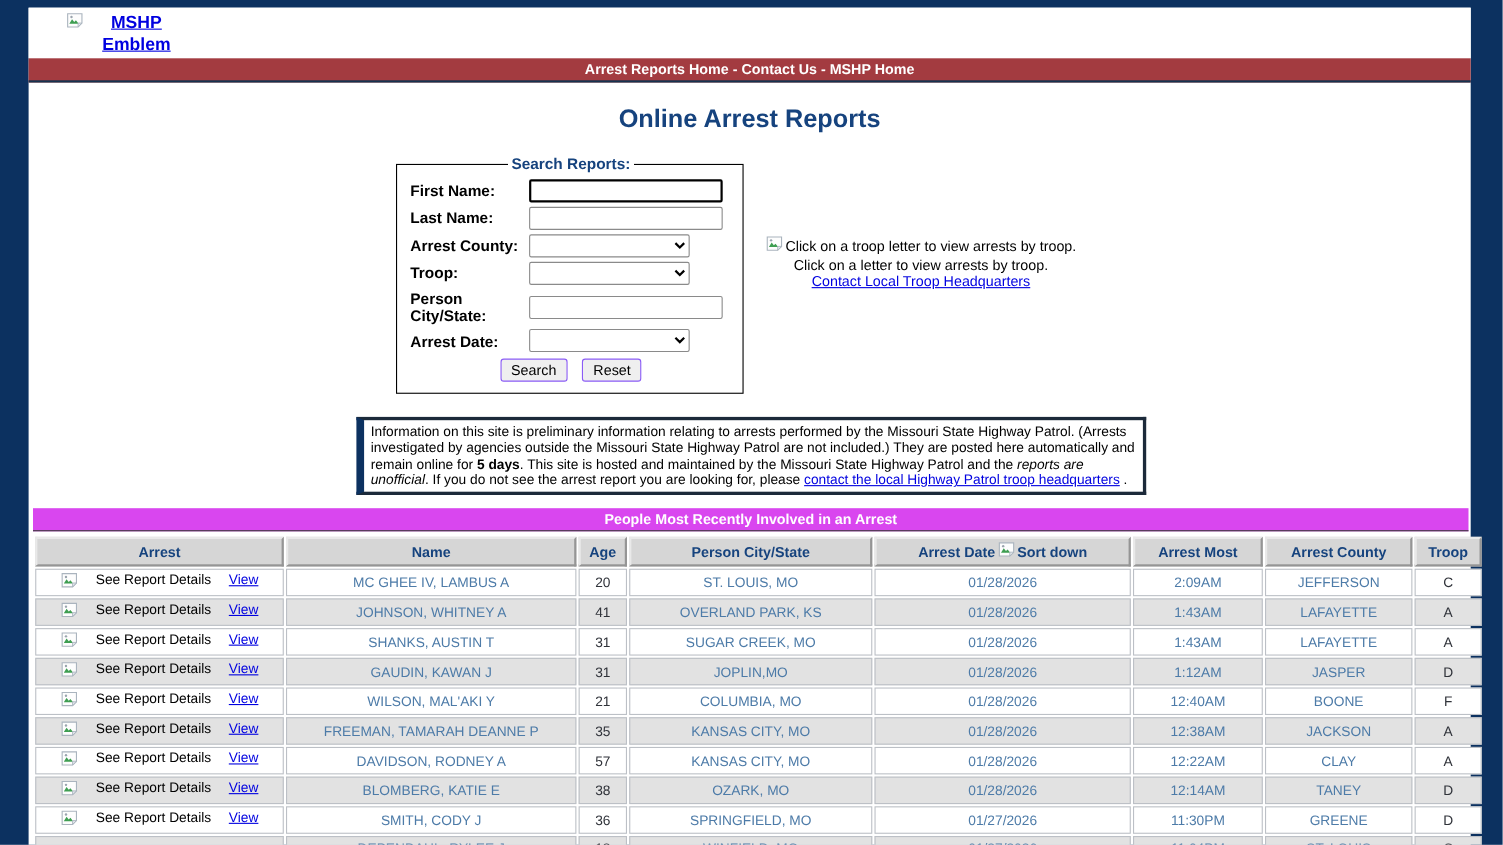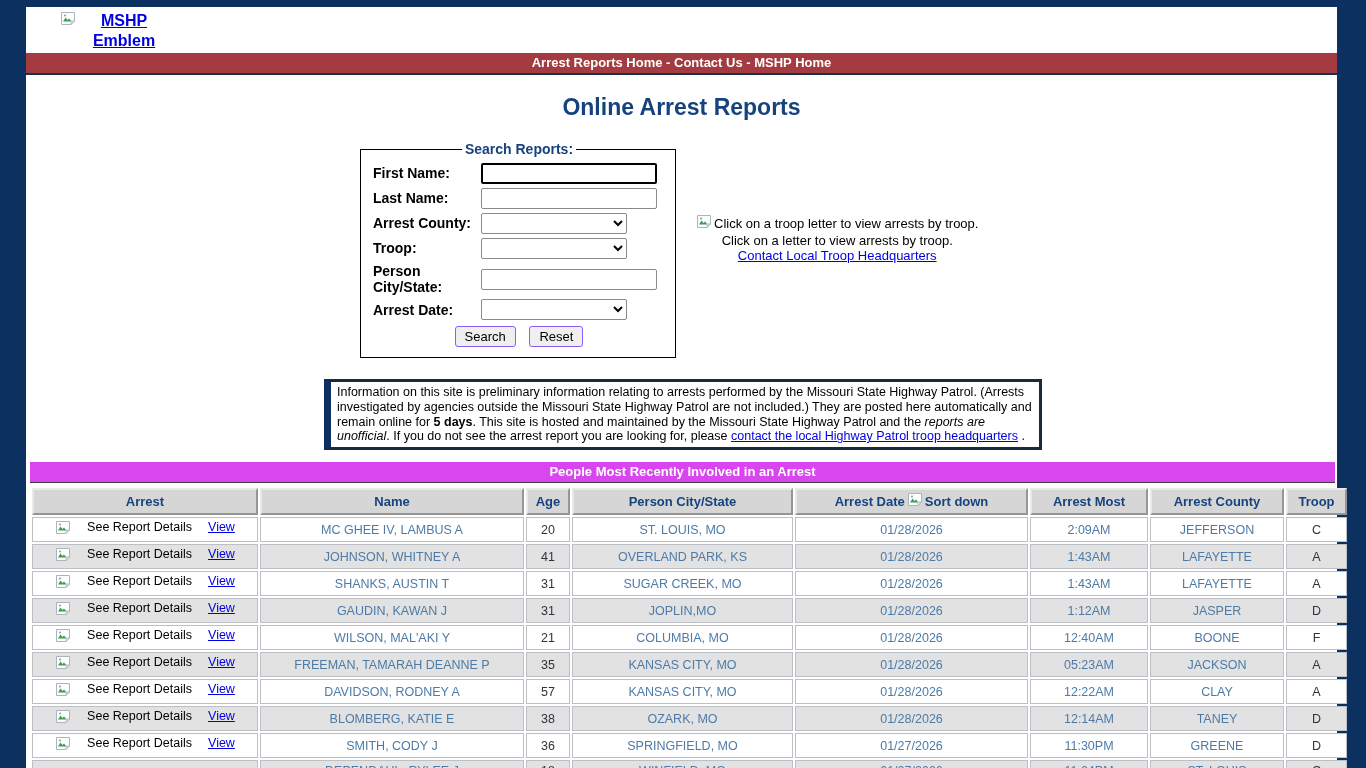--- a/index.html
+++ b/index.html
@@ -361,21 +361,21 @@
   </svg>
 </span>
         <span class="details-text">See Report Details</span>
         <a class="view-link">View</a>
       </span>
     </td>
     <td class="c-blue cell-name">FREEMAN, TAMARAH DEANNE P</td>
     <td class="c-dark cell-age">35</td>
     <td class="c-blue cell-city">KANSAS CITY, MO</td>
     <td class="c-blue cell-date">01/28/2026</td>
-    <td class="c-blue cell-time">05:23AM</td>
+    <td class="c-blue cell-time">12:38AM</td>
     <td class="c-blue cell-county">JACKSON</td>
     <td class="c-dark cell-troop">A</td>
   </tr>
           <tr class="odd">
     <td>
       <span class="action-cell">
         <span class="bimg-slot">
   <svg class="bimg" width="16" height="16" viewBox="0 0 16 16">
     <path d="M1.5 1.5 H14.5 V10 L11 13.5 H1.5 Z" fill="#fdfdfd" stroke="#aab4be" stroke-width="1"></path>
     <path d="M3 10.5 L5.5 6.5 L7.5 9 L9 7.5 L11.5 10.5 Z" fill="#3f9e52"></path>

